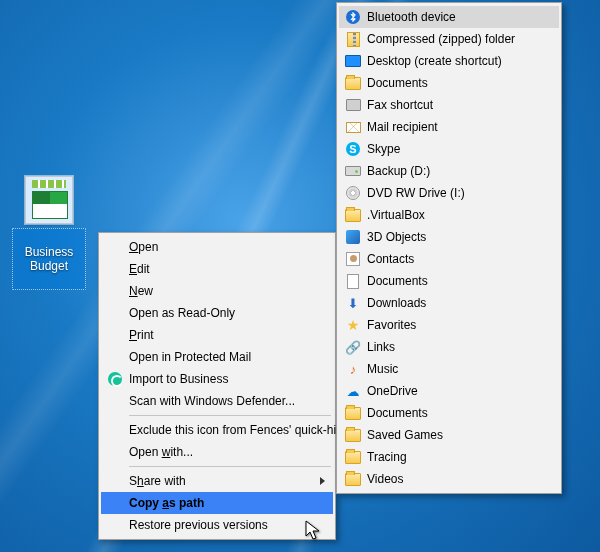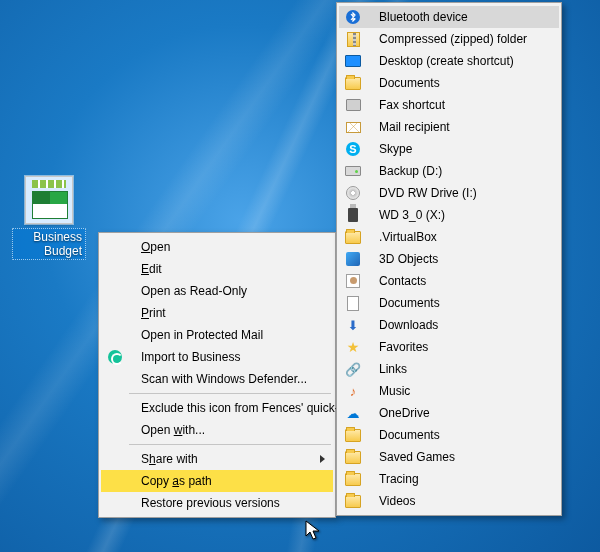--- a/index.html
+++ b/index.html
@@ -50,48 +50,48 @@
     border: 1px solid #1e7e34;
   }
   .desktop-icon .thumb::before {
     content:"";
     position:absolute;
     top:3px; left:6px; width:34px; height:8px;
     background: repeating-linear-gradient(90deg,#8bc34a 0 6px,#fff 6px 8px);
   }
   .desktop-icon.selected .thumb { outline:1px solid rgba(255,255,255,0.5); background:#d9ecff; }
   .desktop-icon.selected .label-wrap { background: rgba(0,120,215,0.5); border:1px dotted rgba(255,255,255,0.6); }
-  .desktop-icon .label-wrap { display:inline-block; padding:1px 3px; border-radius:1px;text-align:right; }
+  .desktop-icon .label-wrap { display:inline-block; padding:16px 3px; border-radius:1px; }
 
   .context-menu {
     position: absolute;
     background: #f2f2f2;
     border: 1px solid #a0a0a0;
     box-shadow: 3px 3px 6px rgba(0,0,0,0.35);
     padding: 3px 2px;
   }
   .context-menu.main {
     left: 98px; top: 232px;
     width: 238px;
   }
   .context-menu.submenu {
     left: 336px; top: 2px;
     width: 226px;
   }
   .menu-item {
     display: flex;
     align-items: center;
     height: 22px;
-    padding: 0 22px 0 40px;
+    padding: 0 22px 0 28px;
     position: relative;
     color: #000;
     white-space: nowrap;
   }
   .menu-item:hover, .menu-item.hover { background: #d8d8d8; }
-  .menu-item.highlight { background: #fde047; }
+  .menu-item.highlight { background: #3b82f6; font-weight: bold; }
   .menu-item .arrow {
     position: absolute; right: 8px; top: 50%;
     transform: translateY(-50%);
     width: 0; height: 0;
     border-top: 4px solid transparent;
     border-bottom: 4px solid transparent;
     border-left: 5px solid #333;
   }
   .menu-item .icon {
     position: absolute; left: 6px; top: 50%;
@@ -152,20 +152,23 @@
 </div>
 
 <div class="context-menu main" id="main-menu">
     <div class="menu-item">
       <span><span class="accel">O</span>pen</span>
     </div>
     <div class="menu-item">
       <span><span class="accel">E</span>dit</span>
     </div>
     <div class="menu-item">
+      <span><span class="accel">N</span>ew</span>
+    </div>
+    <div class="menu-item">
       <span>Open as Read-Only</span>
     </div>
     <div class="menu-item">
       <span><span class="accel">P</span>rint</span>
     </div>
     <div class="menu-item">
       <span>Open in Protected Mail</span>
     </div>
     <div class="menu-item">
       <span class="icon">
@@ -250,26 +253,20 @@
       <span>Backup (D:)</span>
     </div>
     <div class="menu-item">
       <span class="icon">
         <span class="ico-disc"></span>
       </span>
       <span>DVD RW Drive (I:)</span>
     </div>
     <div class="menu-item">
       <span class="icon">
-        <span class="ico-usb"></span>
-      </span>
-      <span>WD 3_0 (X:)</span>
-    </div>
-    <div class="menu-item">
-      <span class="icon">
         <span class="ico-folder"></span>
       </span>
       <span>.VirtualBox</span>
     </div>
     <div class="menu-item">
       <span class="icon">
         <span class="ico-3d"></span>
       </span>
       <span>3D Objects</span>
     </div>

